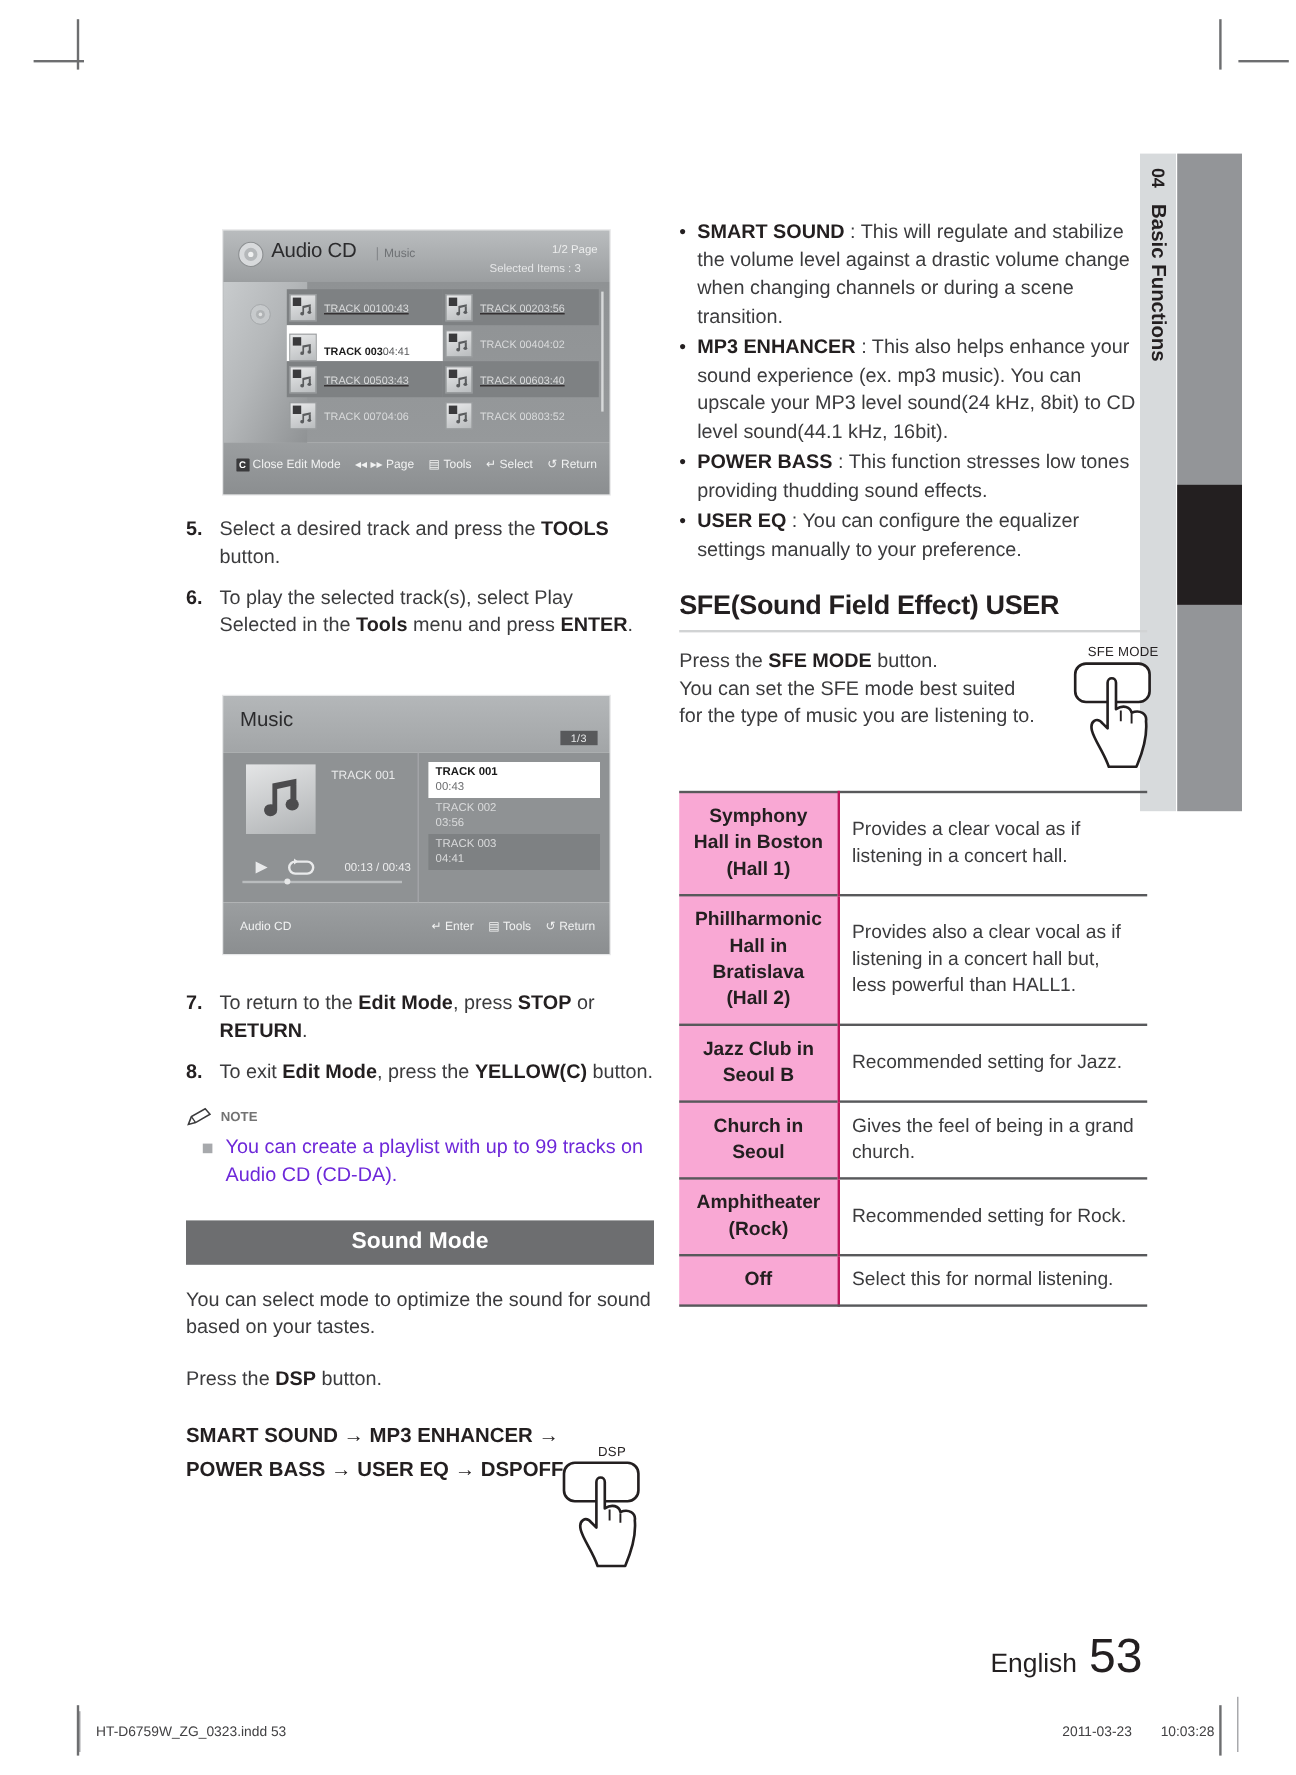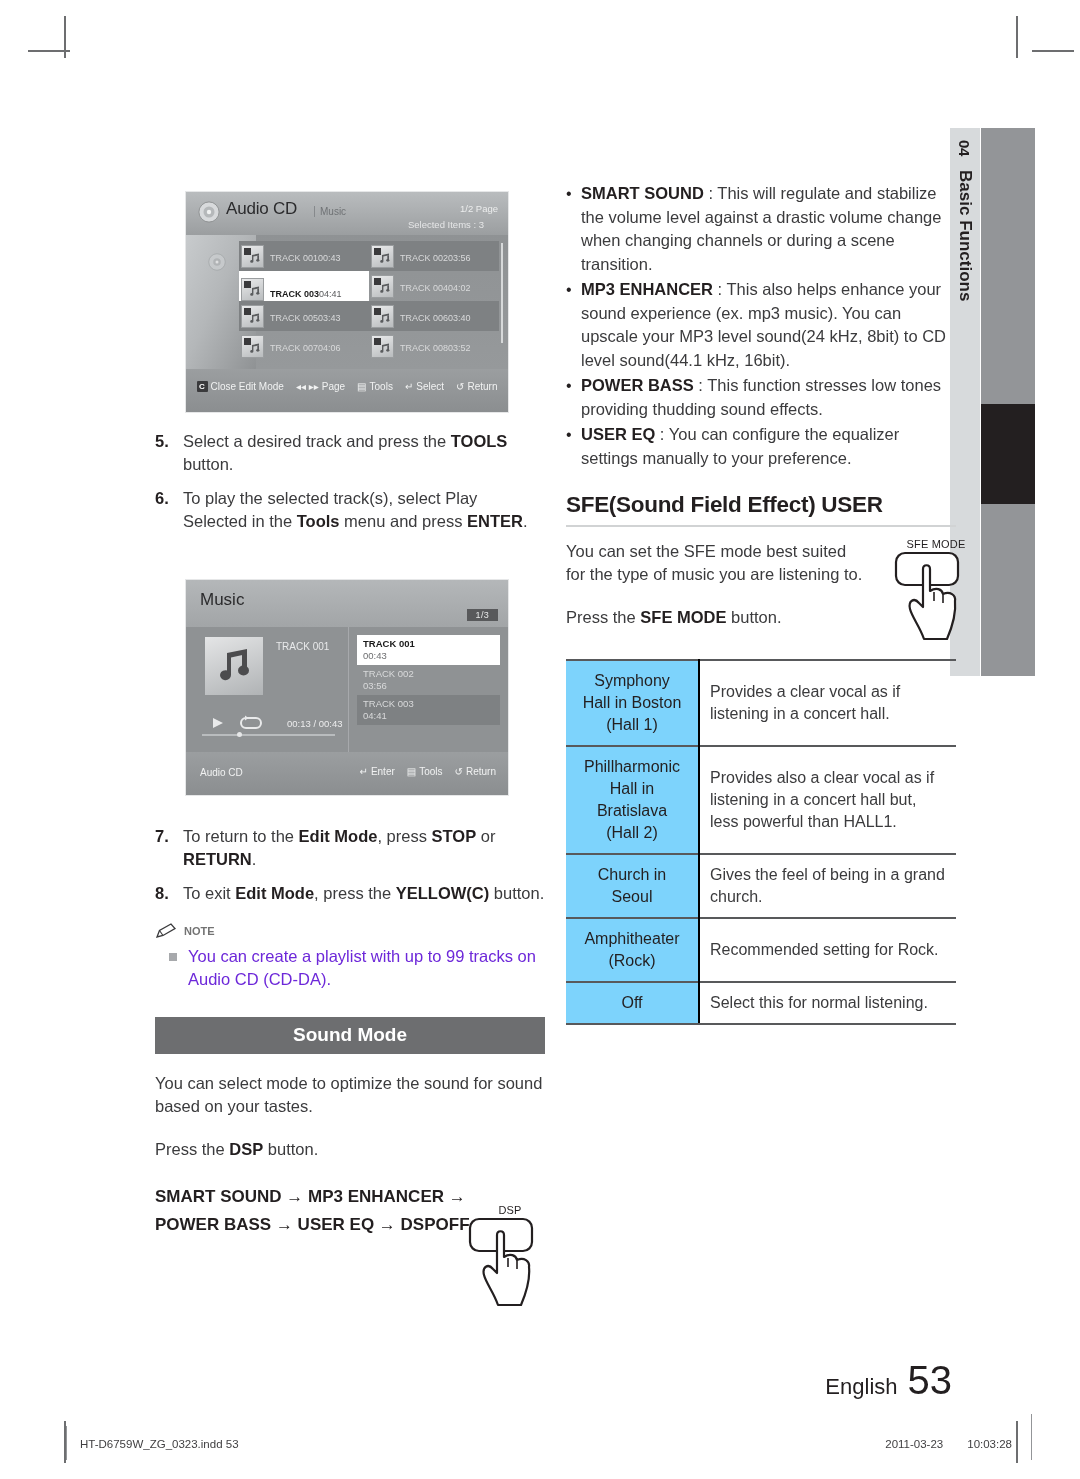--- a/index.html
+++ b/index.html
@@ -110,23 +110,23 @@
   
   table.sfe { width: 390px; border-collapse: collapse; margin-top: 4px; }
   table.sfe td {
     border-top: 2px solid #58595b;
     padding: 9px 10px;
     font-size: 16px; line-height: 22px;
     vertical-align: middle;
   }
   table.sfe tr:last-child td { border-bottom: 2px solid #58595b; }
   table.sfe td.k {
-    width: 133px; background: #7dd3fc; text-align: center;
-    font-weight: normal; color: #231f20;
-    border-right: 2px solid #000000;
+    width: 133px; background: #f9a8d4; text-align: center;
+    font-weight: bold; color: #231f20;
+    border-right: 2px solid #be185d;
   }
   table.sfe td.v { color: #3b3b3d; }
 
   
   .chain { font-size: 17px; font-weight: bold; color: #231f20; line-height: 28px; }
 
   
   .shot { position: absolute; background: #ffffff; }
   .shot1 { left: 186px; top: 192px; width: 322px; height: 220px;
            box-shadow: 0 0 0 1px #e6e7e8; }
@@ -172,21 +172,21 @@
     border: 1px solid #9a9d9f; position: relative;
   }
   .trk .ico .chk {
     position: absolute; left: 2px; top: 2px; width: 7px; height: 7px;
     background: #3a3a3c;
   }
   .trk .ico .note { position: absolute; left: 5px; top: 5px; }
   .trk .meta { flex: 1; overflow: hidden; }
   .trk .nm { font-size: 9px; color: #d9dadb; line-height: 12px; }
   .trk .tm { font-size: 9px; color: #d9dadb; line-height: 12px; }
-  .trk.dark { background: #7e8183; }
+  .trk.dark { background: #7e8183; text-decoration: underline; }
   .trk.hl { background: #ffffff; align-items: flex-end; }
   .trk.hl .nm { color: #1a1a1a; font-weight: bold; }
   .trk.hl .tm { color: #58595b; }
   .s1-scroll {
     position: absolute; right: 5px; top: 8px; width: 2px; height: 100px; background: #d7d9da;
   }
   .s1-foot {
     position: absolute; left: 0; top: 177px; width: 322px; height: 43px;
     background: linear-gradient(180deg,#9b9ea0 0%, #8b8e90 100%);
   }
@@ -568,22 +568,22 @@
         </li>
         <li>
           <span class="dot">•</span>
           <span class="t"><b>USER EQ</b> : You can configure the equalizer settings manually to your preference.</span>
         </li>
       </ul>
   </div>
 
   <div class="col-right" style="top:492px;">
     <h2 class="head">SFE(Sound Field Effect) USER</h2>
+    <p class="body" id="sfe-press">Press the <b>SFE MODE</b> button.</p>
     <p class="body" style="width:300px;margin-bottom:20px;">You can set the SFE mode best suited for the type of music you are listening to.</p>
-    <p class="body" id="sfe-press">Press the <b>SFE MODE</b> button.</p>
   </div>
 
   <div class="btnfig" style="left:888px;top:538px;">
     <div class="cap">SFE MODE</div>
     <svg width="92" height="96" viewBox="0 0 92 96">
       <rect x="6" y="2" width="62" height="32" rx="9" ry="9" fill="#fff" stroke="#231f20" stroke-width="2.2"></rect>
       <path d="M33 18 C33 13 40 13 40 18 L40 40 C46 36 52 38 53 43 C60 40 66 44 65 50
                C66 60 63 74 57 88 L34 88 C30 76 22 66 20 58 C18 50 24 46 29 52 L33 56 Z" fill="#fff" stroke="#231f20" stroke-width="2.2" stroke-linejoin="round"></path>
       <path d="M44 41 L44 50 M53 44 L53 52" stroke="#231f20" stroke-width="1.6" fill="none"></path>
     </svg>
@@ -592,20 +592,24 @@
   <div class="col-right" style="top:655px;">
     <table class="sfe">
       <tbody id="sfe-rows">
           <tr>
             <td class="k">Symphony<br>Hall in Boston<br>(Hall 1)</td>
             <td class="v">Provides a clear vocal as if listening in a concert hall.</td>
           </tr>
           <tr>
             <td class="k">Phillharmonic<br>Hall in<br>Bratislava<br>(Hall 2)</td>
             <td class="v">Provides also a clear vocal as if listening in a concert hall but, less powerful than HALL1.</td>
+          </tr>
+          <tr>
+            <td class="k">Jazz Club in<br>Seoul B</td>
+            <td class="v">Recommended setting for Jazz.</td>
           </tr>
           <tr>
             <td class="k">Church in<br>Seoul</td>
             <td class="v">Gives the feel of being in a grand church.</td>
           </tr>
           <tr>
             <td class="k">Amphitheater<br>(Rock)</td>
             <td class="v">Recommended setting for Rock.</td>
           </tr>
           <tr>

